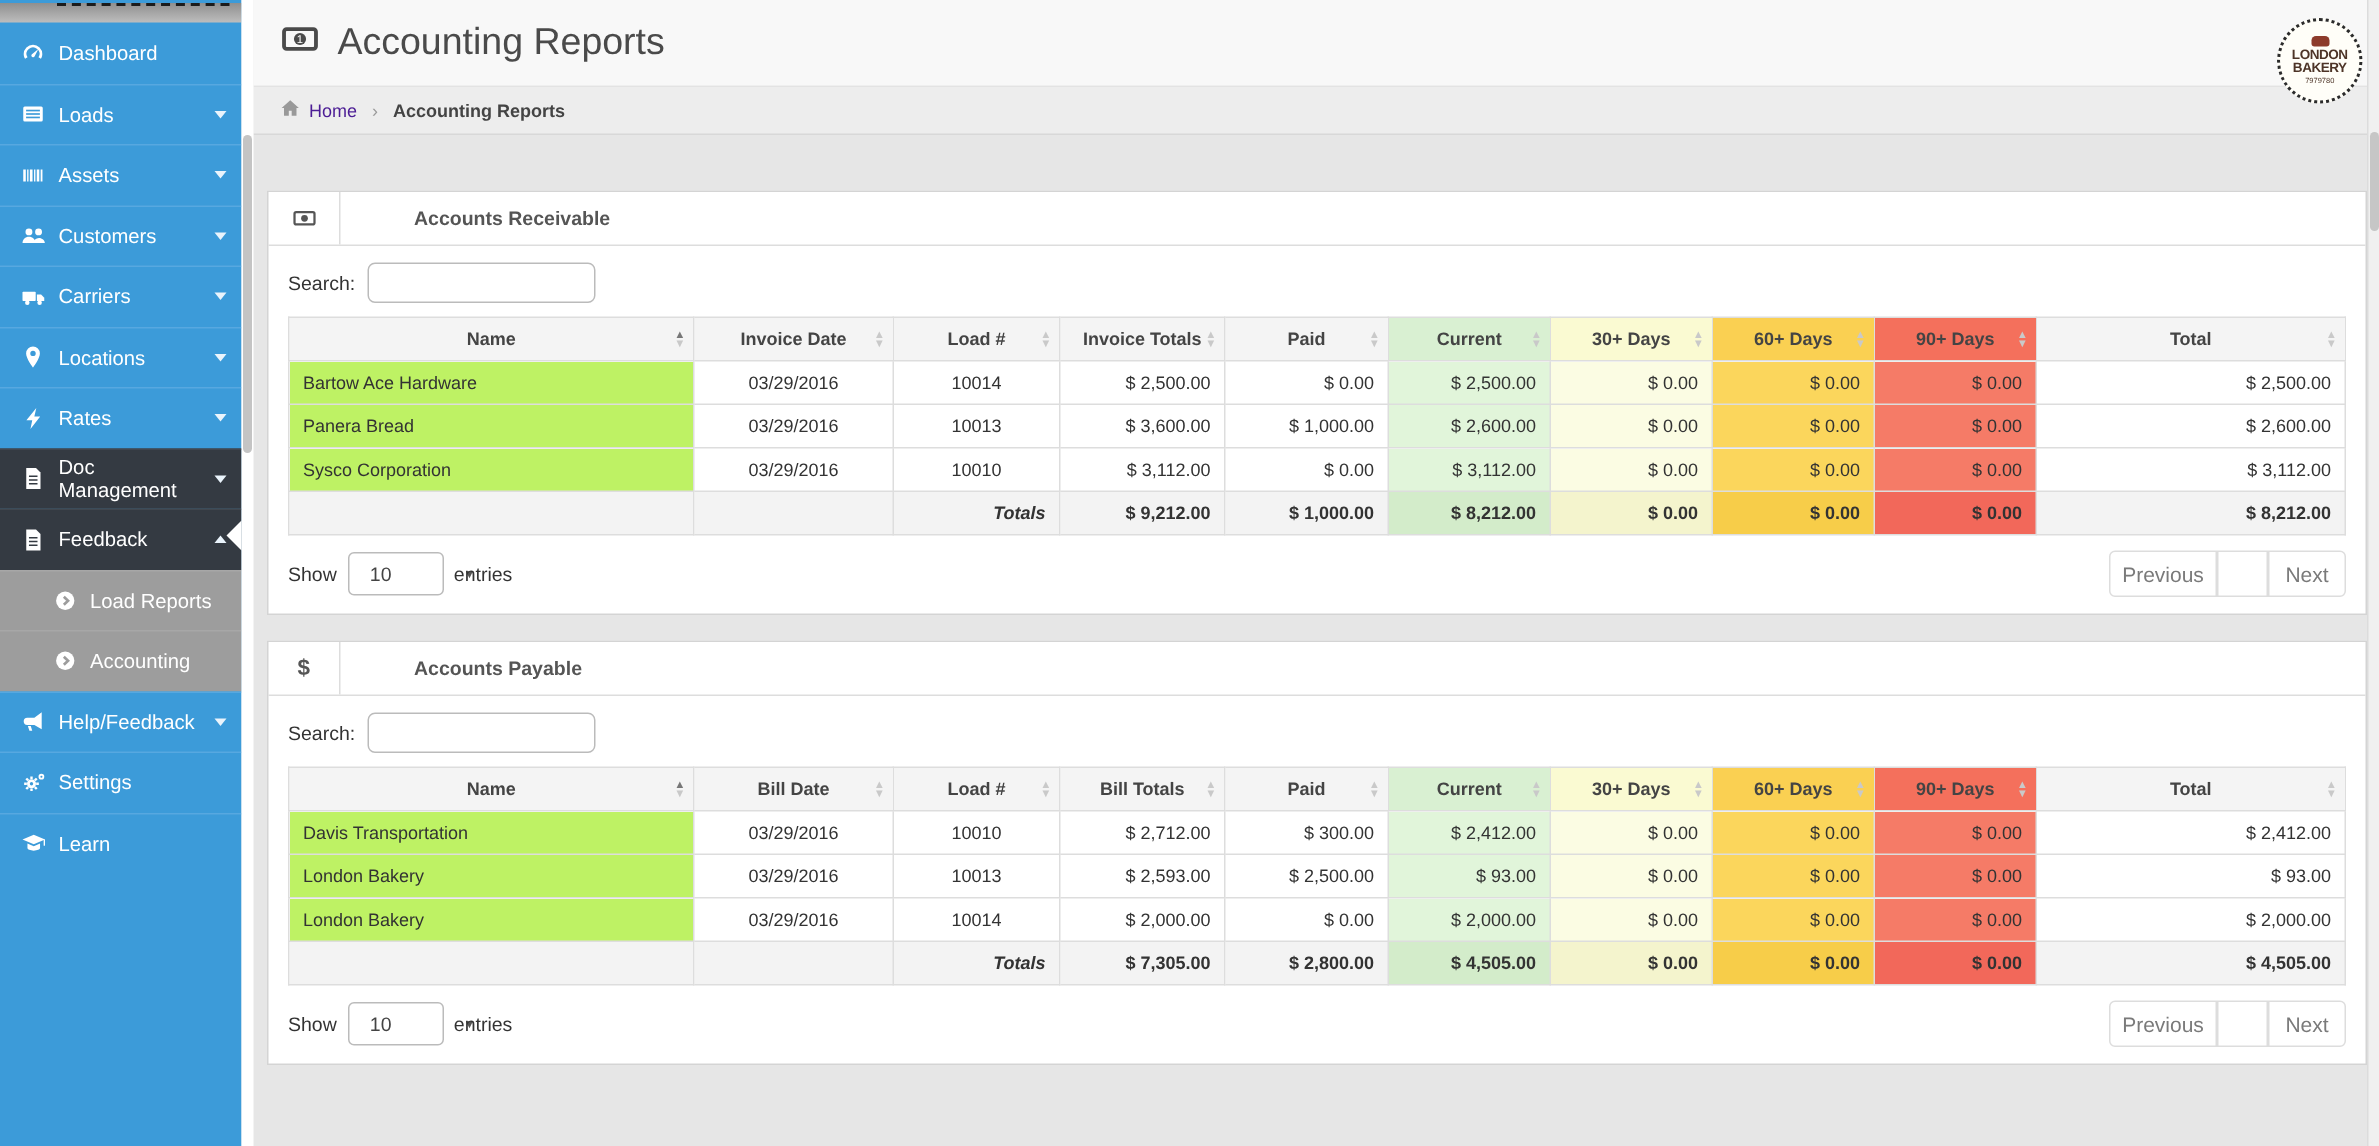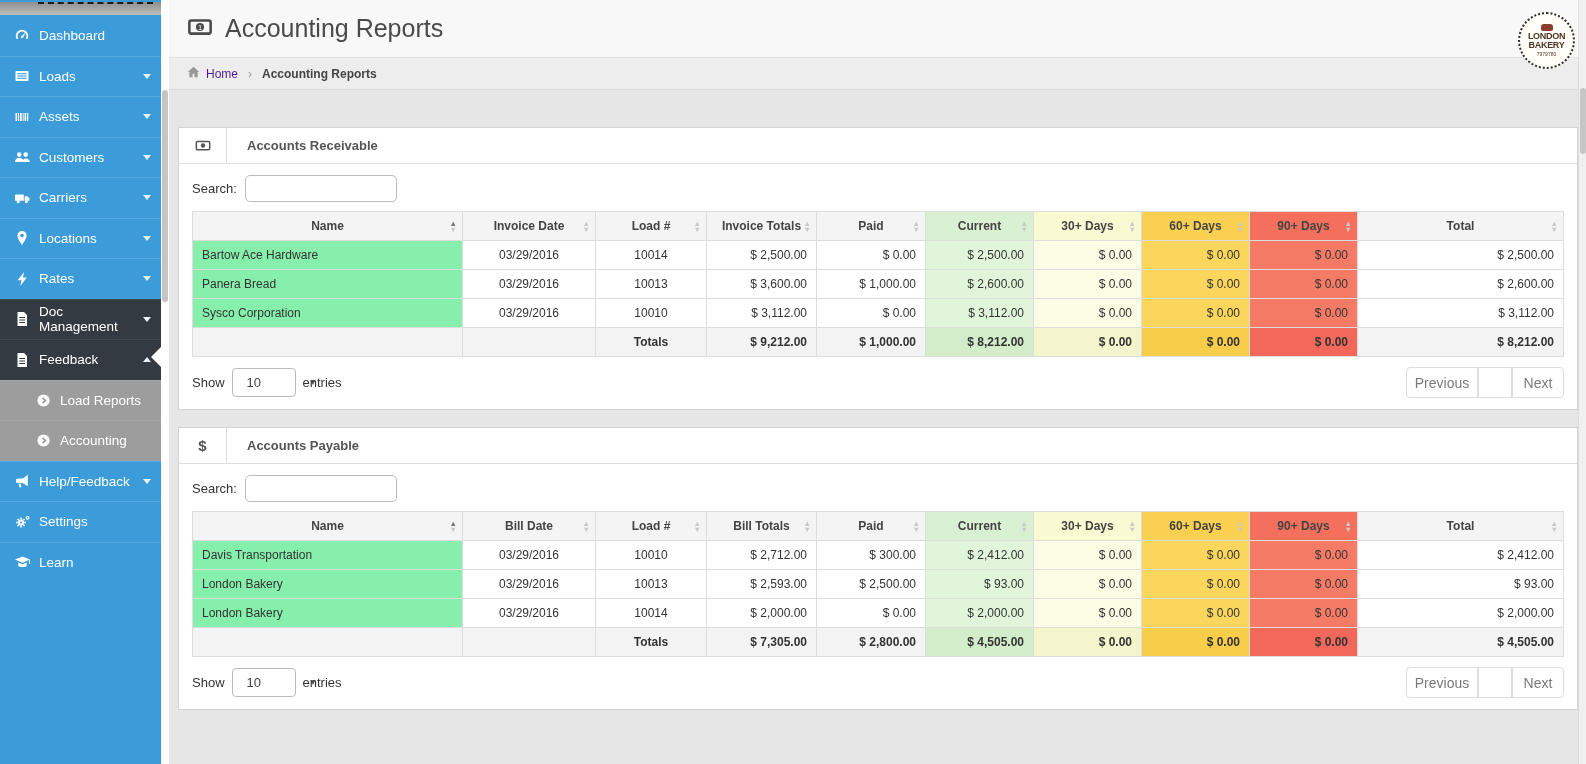--- a/index.html
+++ b/index.html
@@ -41,49 +41,49 @@
   .logo .phone{font-size:5px;color:#4d3427;margin-top:1px;}
 
   .breadcrumb{height:33px;background:#ededed;border-top:1px solid #e3e3e3;border-bottom:1px solid #d8d8d8;
     display:flex;align-items:center;padding-left:18px;font-size:12px;color:#8a8a8a;gap:10px;box-sizing:border-box;}
   .crumb-home{display:flex;align-items:center;gap:6px;color:#4c1d95;text-decoration:none;}
   .crumb-sep{color:#9a9a9a;font-size:12px;}
   .crumb-current{color:#444;font-weight:bold;}
 
   .main{padding:37px 0 0 9px;}
   .panel{width:1400px;box-sizing:border-box;background:#fff;border:1px solid #d4d4d4;margin-bottom:17px;}
-  .panel-head{display:flex;align-items:stretch;height:35px;border-bottom:1px solid #ddd;}
+  .panel-head{display:flex;align-items:stretch;height:35px;border-bottom:1px solid #ddd;gap:29px;}
   .panel-icon{width:47px;display:flex;align-items:center;justify-content:center;border-right:1px solid #ddd;color:#555;font-size:15px;font-weight:bold;flex:none;}
   .panel-title{display:flex;align-items:center;padding-left:20px;font-size:13px;font-weight:bold;color:#555;}
   .panel-body{padding:11px 13px 11px;}
   .search-row{display:flex;align-items:center;margin-bottom:9px;font-size:13px;color:#333;}
   .search-row input{margin-left:8px;width:152px;height:27px;border:1px solid #bbb;border-radius:5px;outline:none;padding:0 8px;box-sizing:border-box;font-size:13px;}
 
   table.rpt{width:100%;border-collapse:collapse;table-layout:fixed;font-size:12px;color:#333;}
   .rpt th,.rpt td{border:1px solid #ddd;padding:7px 9px;overflow:hidden;white-space:nowrap;box-sizing:border-box;}
   .rpt thead th{background:#f4f4f4;font-weight:bold;color:#444;position:relative;text-align:center;cursor:pointer;}
   .sort{position:absolute;right:5px;top:50%;transform:translateY(-50%);line-height:5.5px;font-size:7.5px;color:#c9c9c9;text-align:center;}
   .sort::before{content:"▲";display:block;}
   .sort::after{content:"▼";display:block;}
   th.sorted .sort::before{color:#777;}
-  td.c-name{text-align:left;background:#86efac;}
+  td.c-name{text-align:left;background:#bef264;}
   td.c-date,td.c-load{text-align:center;background:#fff;}
   td.c-money{text-align:right;background:#fff;}
   td.c-cur,td.c-d30,td.c-d60,td.c-d90{text-align:right;}
   thead th.h-cur{background:#d9f0d2;}
   thead th.h-30{background:#fafad2;}
   thead th.h-60{background:#fad052;}
   thead th.h-90{background:#f4705c;}
   td.c-cur{background:#e1f5da;}
   td.c-d30{background:#fbfce3;}
   td.c-d60{background:#fbd65c;}
   td.c-d90{background:#f57b67;}
   tfoot td{font-weight:bold;}
   tfoot td.c-name,tfoot td.c-date,tfoot td.c-load,tfoot td.c-money{background:#f3f3f3;}
-  tfoot td.c-load{text-align:center;}
+  tfoot td.c-load{text-align:right;font-style:italic;}
   tfoot td.c-cur{background:#d3ecca;}
   tfoot td.c-d30{background:#f4f4cd;}
   tfoot td.c-d60{background:#f7cd49;}
   tfoot td.c-d90{background:#f2685a;}
 
   .tbl-foot{display:flex;justify-content:space-between;align-items:center;margin-top:10px;}
   .show-group{display:flex;align-items:center;gap:7px;font-size:13px;color:#333;}
   .select{width:64px;height:29px;border:1px solid #bbb;border-radius:4px;display:flex;align-items:center;justify-content:space-between;
     padding:0 8px 0 14px;font-size:13px;color:#444;background:#fff;box-sizing:border-box;cursor:pointer;gap:48px;}
   .select .car{font-size:8px;color:#555;}

